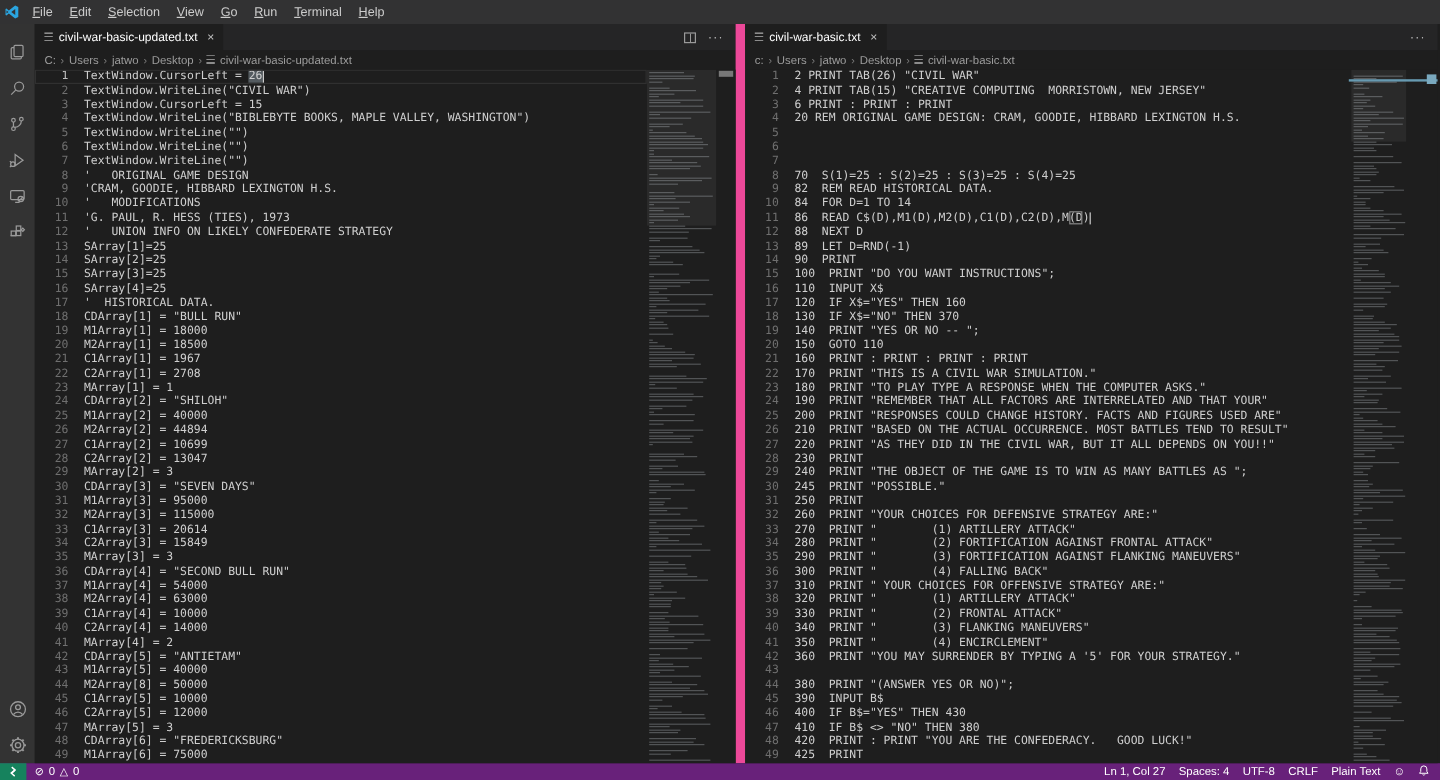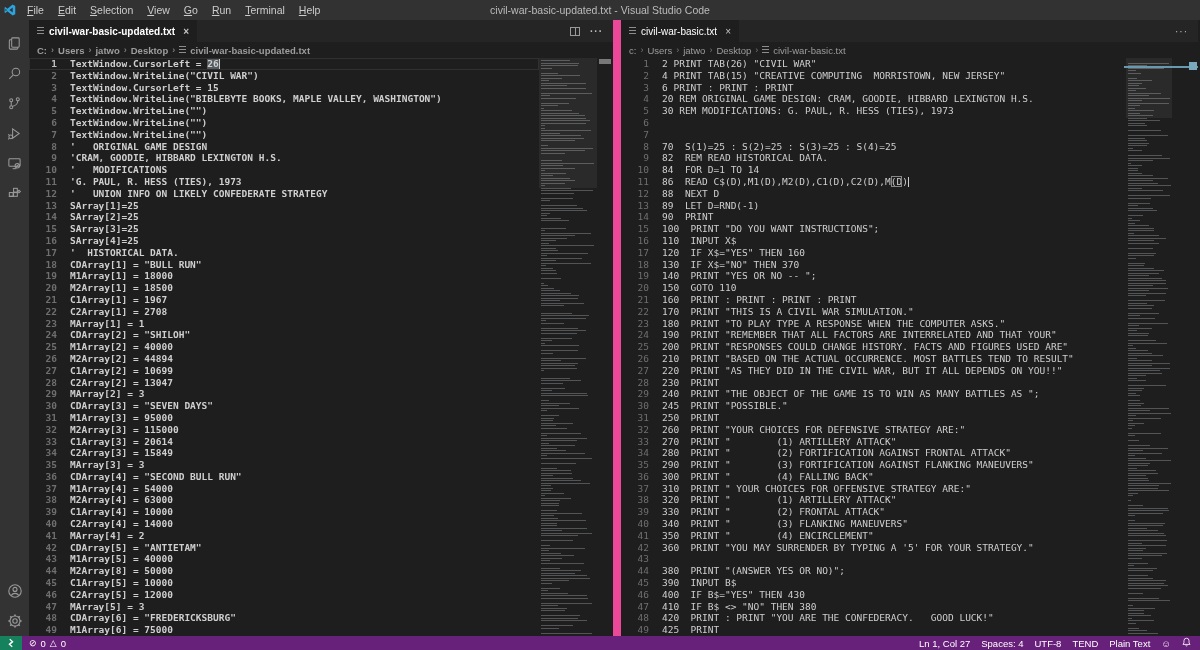--- a/index.html
+++ b/index.html
@@ -20,21 +20,21 @@
   
   .main { flex:1; display:flex; min-height:0; }
   .activitybar { width:29px; background:#333333; display:flex; flex-direction:column;
     align-items:center; padding-top:8px; flex:0 0 29px; }
   .ab-icon { width:29px; height:30px; display:flex; align-items:center; justify-content:center;
     color:#9a9a9a; }
   .ab-spacer { flex:1; }
   .ab-icon svg { stroke:#9a9a9a; fill:none; stroke-width:1.1; }
 
   .group { display:flex; flex-direction:column; min-width:0; }
-  #group-left { width:584px;font-weight:bold; }
+  #group-left { width:584px; }
   #group-right { width:585px; border-left:8px solid #ec4899; }
 
   .tabbar { height:22px; background:#252526; display:flex; align-items:stretch; flex:0 0 22px; }
   .tab { display:flex; align-items:center; gap:5px; padding:0 8px; background:#1e1e1e;
     color:#ffffff; font-size:10px; }
   .ficon { width:7px; height:8px; flex:0 0 7px;
     background:repeating-linear-gradient(to bottom,#8c8c8c 0 1px,transparent 1px 3px); }
   .close-icon { color:#c5c5c5; font-size:10px; margin-left:3px; }
   .close-icon::before { content:"×"; }
   .tab-actions { margin-left:auto; display:flex; align-items:center; gap:10px; padding:0 10px; }
@@ -98,21 +98,20 @@
     <div class="menus" id="menubar">
         <span class="menu-item"><u>F</u>ile</span>
         <span class="menu-item"><u>E</u>dit</span>
         <span class="menu-item"><u>S</u>election</span>
         <span class="menu-item"><u>V</u>iew</span>
         <span class="menu-item"><u>G</u>o</span>
         <span class="menu-item"><u>R</u>un</span>
         <span class="menu-item"><u>T</u>erminal</span>
         <span class="menu-item"><u>H</u>elp</span>
       </div>
-    <div class="wintitle">civil-war-basic-updated.txt - Visual Studio Code</div>
   </div>
 
   <div class="main">
 
     <div class="activitybar">
       <span class="ab-icon">
         <svg width="15" height="15" viewBox="0 0 16 16">
             <rect x="5" y="2" width="8" height="10" rx="1"></rect>
             <path d="M5 4 H3.5 a1 1 0 0 0 -1 1 v8 a1 1 0 0 0 1 1 H10.5 a1 1 0 0 0 1-1 V12"></path>
           </svg>
@@ -487,21 +486,21 @@
             <span class="ficon"></span>
             <span>civil-war-basic.txt</span>
           </span>
         </div>
       <div class="editor">
         <div class="code" id="code-right">
             <div class="row"><span class="ln">1</span><span class="tx">2 PRINT TAB(26) "CIVIL WAR"</span></div>
             <div class="row"><span class="ln">2</span><span class="tx">4 PRINT TAB(15) "CREATIVE COMPUTING  MORRISTOWN, NEW JERSEY"</span></div>
             <div class="row"><span class="ln">3</span><span class="tx">6 PRINT : PRINT : PRINT</span></div>
             <div class="row"><span class="ln">4</span><span class="tx">20 REM ORIGINAL GAME DESIGN: CRAM, GOODIE, HIBBARD LEXINGTON H.S.</span></div>
-            <div class="row"><span class="ln">5</span><span class="tx">30 REM MODIFICATIONS: G. PAUL, R. HESS (TIES), 1973</span></div>
+            <div class="row"><span class="ln">5</span></div>
             <div class="row"><span class="ln">6</span></div>
             <div class="row"><span class="ln">7</span></div>
             <div class="row"><span class="ln">8</span><span class="tx">70  S(1)=25 : S(2)=25 : S(3)=25 : S(4)=25</span></div>
             <div class="row"><span class="ln">9</span><span class="tx">82  REM READ HISTORICAL DATA.</span></div>
             <div class="row"><span class="ln">10</span><span class="tx">84  FOR D=1 TO 14</span></div>
             <div class="row"><span class="ln">11</span><span class="tx">86  READ C$(D),M1(D),M2(D),C1(D),C2(D),M<span class="brackhl">(D</span>)<span class="cursor"></span></span></div>
             <div class="row"><span class="ln">12</span><span class="tx">88  NEXT D</span></div>
             <div class="row"><span class="ln">13</span><span class="tx">89  LET D=RND(-1)</span></div>
             <div class="row"><span class="ln">14</span><span class="tx">90  PRINT</span></div>
             <div class="row"><span class="ln">15</span><span class="tx">100  PRINT "DO YOU WANT INSTRUCTIONS";</span></div>
@@ -762,21 +761,21 @@
     <div class="sb-left">
       <span class="sb-icon">⊘</span>
       <span>0</span>
       <span class="sb-icon">△</span>
       <span>0</span>
     </div>
     <div class="sb-right">
       <span>Ln 1, Col 27</span>
       <span>Spaces: 4</span>
       <span>UTF-8</span>
-      <span>TEND</span>
+      <span>CRLF</span>
       <span>Plain Text</span>
       <span>☺</span>
       <span>
         <svg width="9" height="10" viewBox="0 0 12 13">
             <path fill="none" stroke="#ffffff" stroke-width="1.1" d="M6 1.5 a3.4 3.4 0 0 1 3.4 3.4 v2.8 l1.3 2 H1.3 l1.3 -2 V4.9 A3.4 3.4 0 0 1 6 1.5 Z M4.8 11 a1.3 1.3 0 0 0 2.4 0"></path>
           </svg>
       </span>
     </div>
   </div>
 </div>

